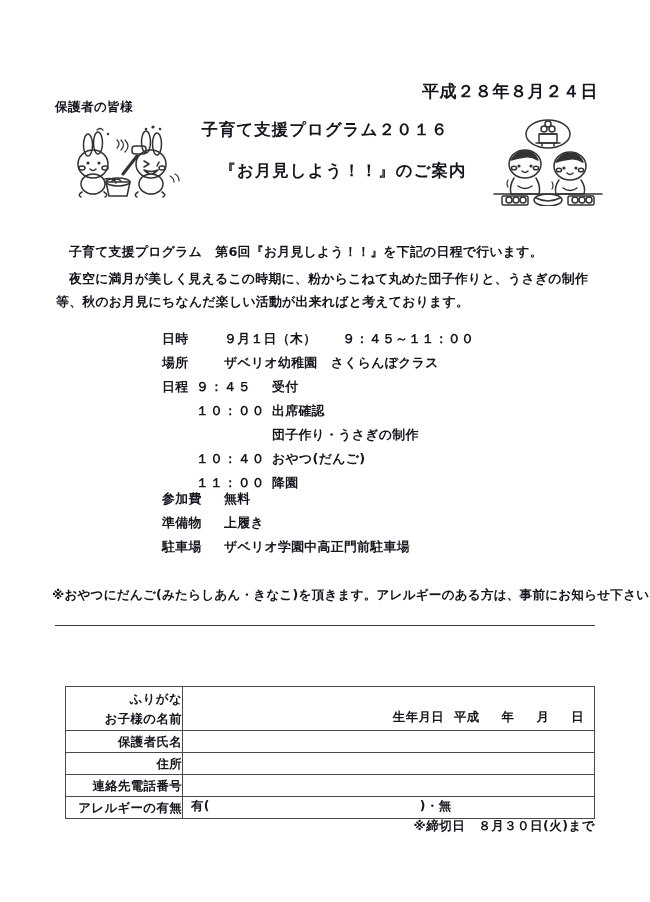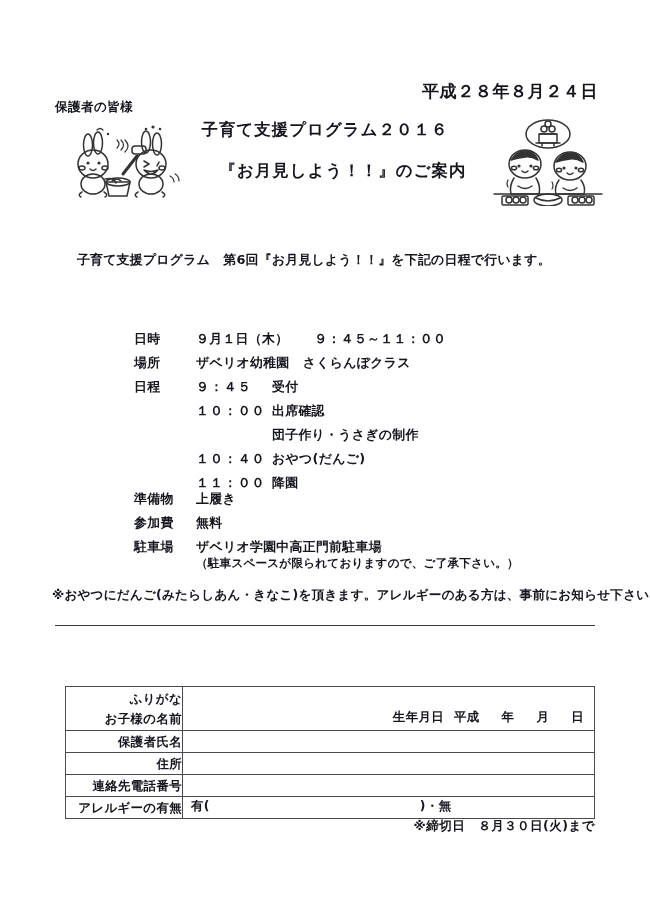--- a/index.html
+++ b/index.html
@@ -80,39 +80,39 @@
   .body-text {
     position: absolute;
     top: 236px;
     left: 52px;
     width: 552px;
     font-size: 12.9px;
     font-weight: 700;
     line-height: 23px;
     letter-spacing: 0.25px;
   }
-  .body-text p { margin: 12px; }
+  .body-text p { margin: 4px; }
   .indent { text-indent: 1em; }
 
   
   .details {
     position: absolute;
     top: 331px;
     left: 134px;
   }
   .drow {
     display: flex;
     align-items: baseline;
     height: 24px;
     font-size: 12.9px;
     font-weight: 700;
     letter-spacing: 0.3px;
     white-space: nowrap;
   }
-  .dlabel { width: 62px; flex: none; }
+  .dlabel { width: 62px; flex: none; margin-left: 28px; }
   .dval   { flex: none; }
   .dval .gap { display: inline-block; width: 26px; }
 
   .schedule {
     position: absolute;
     top: 379px;
     left: 196px;
   }
   .srow {
     display: flex;
@@ -335,20 +335,21 @@
       <circle cx="90" cy="82" r="3"></circle>
       <circle cx="97" cy="82" r="3"></circle>
 
       <path d="M16 62 q-2 4 0 7" stroke-width="1.2"></path>
       <path d="M60 64 q2 4 0 7" stroke-width="1.2"></path>
     </svg>
   </div>
 
   <div class="body-text">
     <p class="indent">子育て支援プログラム　第6回『お月見しよう！！』を下記の日程で行います。</p>
+    <p class="indent">夜空に満月が美しく見えるこの時期に、粉からこねて丸めた団子作りと、うさぎの制作等、秋のお月見にちなんだ楽しい活動が出来ればと考えております。</p>
   </div>
 
   <div class="details">
     <div class="drow">
       <span class="dlabel">日時</span>
       <span class="dval"><span>９月１日（木）</span><span class="gap"></span><span>９：４５～１１：００</span></span>
     </div>
     <div class="drow">
       <span class="dlabel">場所</span>
       <span class="dval">ザベリオ幼稚園　さくらんぼクラス</span>
@@ -376,33 +377,32 @@
       <span class="sact">おやつ(だんご)</span>
     </div>
     <div class="srow">
       <span class="stime">１１：００</span>
       <span class="sact">降園</span>
     </div>
   </div>
 
   <div class="details2">
     <div class="drow">
+      <span class="dlabel">参加費</span>
+      <span class="dval">無料</span>
+    </div>
+    <div class="drow">
       <span class="dlabel">準備物</span>
       <span class="dval">上履き</span>
     </div>
     <div class="drow">
-      <span class="dlabel">参加費</span>
-      <span class="dval">無料</span>
-    </div>
-    <div class="drow">
       <span class="dlabel">駐車場</span>
       <span class="dval">ザベリオ学園中高正門前駐車場</span>
     </div>
   </div>
-  <div class="note-sub">（駐車スペースが限られておりますので、ご了承下さい。）</div>
 
   <div class="allergy-note">※おやつにだんご(みたらしあん・きなこ)を頂きます。アレルギーのある方は、事前にお知らせ下さい。</div>
 
   <div class="divider"></div>
 
 
   <table class="form-table">
     <tbody>
       <tr class="row-name">
         <td class="cell-label">

